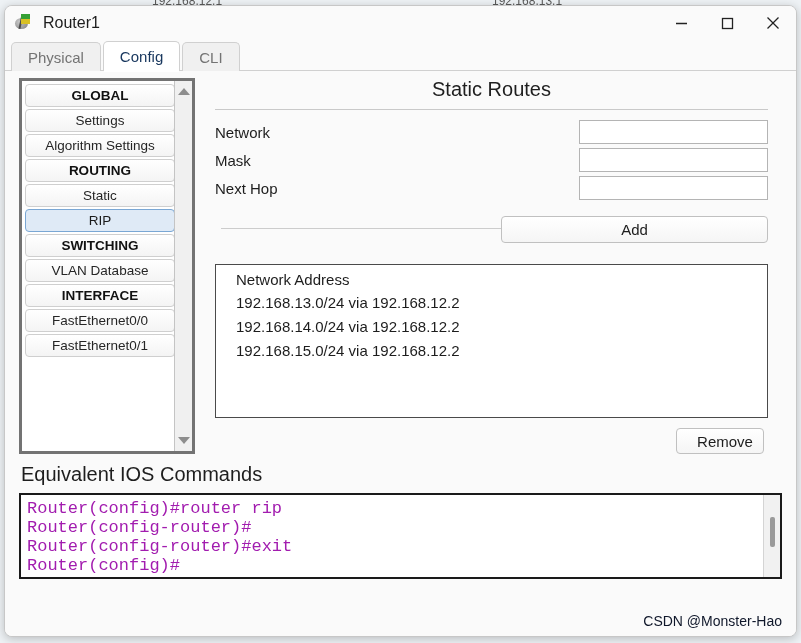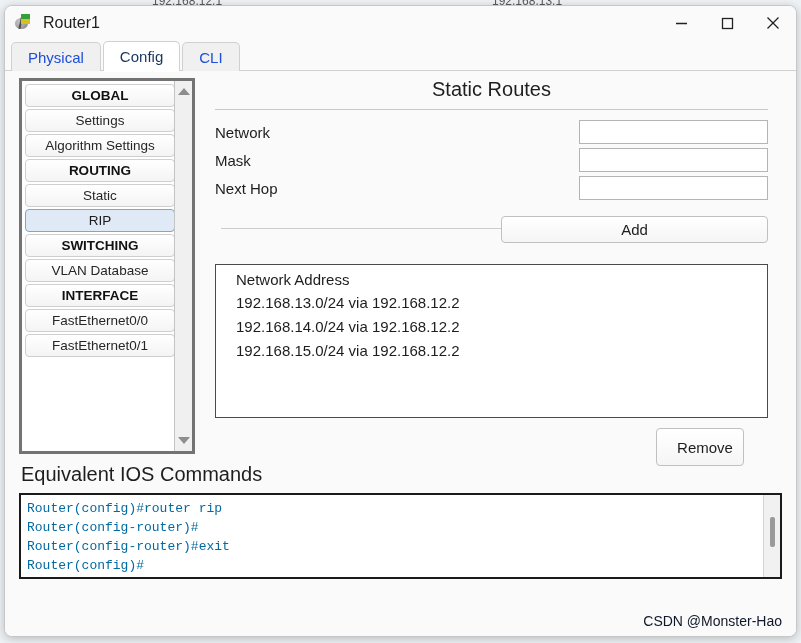--- a/index.html
+++ b/index.html
@@ -123,21 +123,21 @@
     height: 1px;
     background: #d0d0d0;
   }
   .tab {
     position: relative;
     height: 29px;
     padding: 0 16px;
     display: flex;
     align-items: center;
     font-size: 15px;
-    color: #1d4ed8;
+    color: #737373;
     background: #f0f0f0;
     border: 1px solid #d0d0d0;
     border-bottom: none;
     border-radius: 5px 5px 0 0;
     margin-right: 2px;
     box-sizing: border-box;
     z-index: 1;
   }
   .tab.active {
     background: #ffffff;
@@ -323,24 +323,24 @@
     font-size: 15px;
     color: #1d1d1d;
     line-height: 24px;
   }
   .remove-row {
     position: relative;
     height: 40px;
   }
   .btn-remove {
     position: absolute;
-    right: 24px;
+    right: 4px;
     top: 10px;
     width: 88px;
-    height: 38px;
+    height: 26px;
     padding-left: 16px;
   }
 
   
   .ios-head {
     position: absolute;
     left: 16px;
     top: 392px;
     font-size: 20px;
     color: #1e1e1e;
@@ -354,23 +354,23 @@
     background: #ffffff;
     border: 2px solid #1a1a1a;
     box-sizing: border-box;
     overflow: hidden;
   }
   .ios-lines {
     padding: 4px 6px;
   }
   .ios-line {
     font-family: "Liberation Mono", monospace;
-    font-size: 13px;
+    font-size: 17px;
     line-height: 19px;
-    color: #0369a1;
+    color: #a21caf;
     white-space: pre;
   }
   .ios-sb {
     position: absolute;
     right: 0; top: 0;
     width: 17px;
     height: 100%;
     background: #f1f1f1;
     border-left: 1px solid #d4d4d4;
     box-sizing: border-box;

